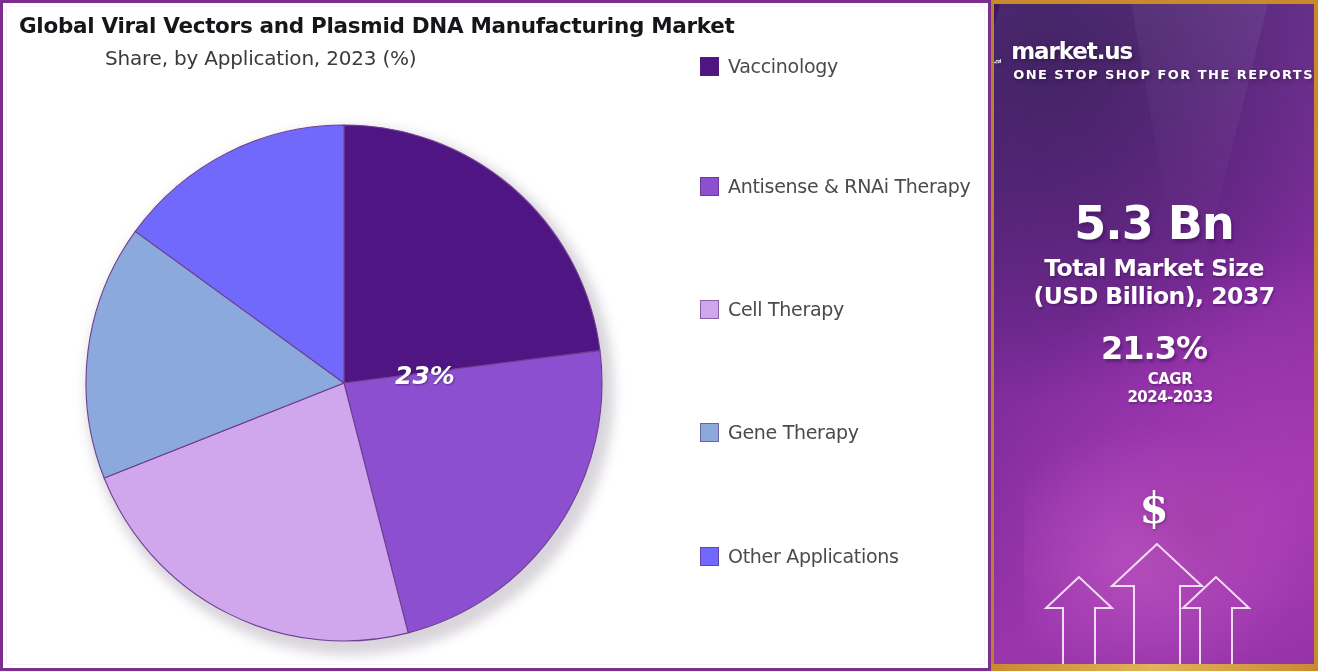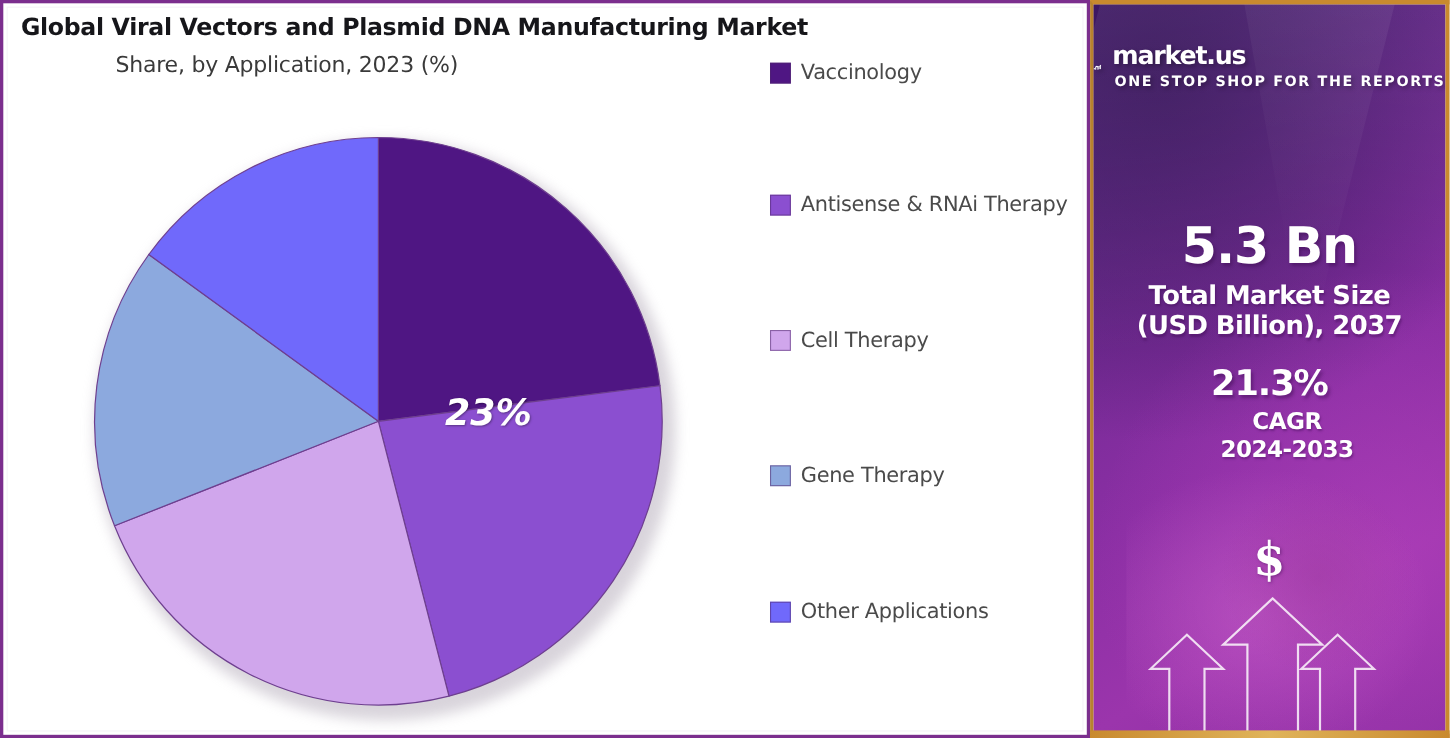--- a/index.html
+++ b/index.html
@@ -56,24 +56,24 @@
     position:absolute;left:6px;top:8px;width:528px;height:528px;
     border-radius:50%;
     background:#b9b1be;
     filter:blur(6px);
     opacity:.55;
   }
   #pie-svg{position:absolute;left:0;top:0;}
   .slice-path{stroke:#6e3f8f;stroke-width:1.1;stroke-linejoin:round;}
   #pie-label{
     position:absolute;
-    left:364px;top:256px;
+    left:345px;top:256px;
     font-family:"DejaVu Sans","Liberation Sans",sans-serif;
     font-weight:bold;font-style:italic;
-    font-size:33px;color:#ffffff;
+    font-size:25px;color:#ffffff;
     text-shadow:1px 1px 2px rgba(0,0,0,.35);
     transform:translate(-50%,-50%);
     white-space:nowrap;
   }
 
   
   #legend{
     position:absolute;
     left:697px;top:48px;
     width:280px;
@@ -173,21 +173,21 @@
     font-family:"DejaVu Sans","Liberation Sans",sans-serif;
     font-weight:bold;
     font-size:23.5px;
     line-height:1.18;
     letter-spacing:-0.5px;
     text-shadow:1px 2px 2px rgba(60,10,80,.40);
     margin-top:8px;
   }
   #cagr-block{margin-top:22px;}
   #cagr-value{font-size:32px;}
-  #cagr-caption{font-size:21px;margin-top:6px;padding-left:32px;}
+  #cagr-caption{font-size:15px;margin-top:6px;padding-left:32px;}
 
   
   #arrows-art{
     position:absolute;left:0;right:0;bottom:0;height:185px;
   }
   #dollar-sign{
     position:absolute;left:50%;top:6px;transform:translateX(-50%);
     font-family:"DejaVu Serif","Liberation Serif",serif;
     font-weight:bold;font-size:42px;color:#ffffff;
     text-shadow:1px 1px 3px rgba(70,15,90,.5);

